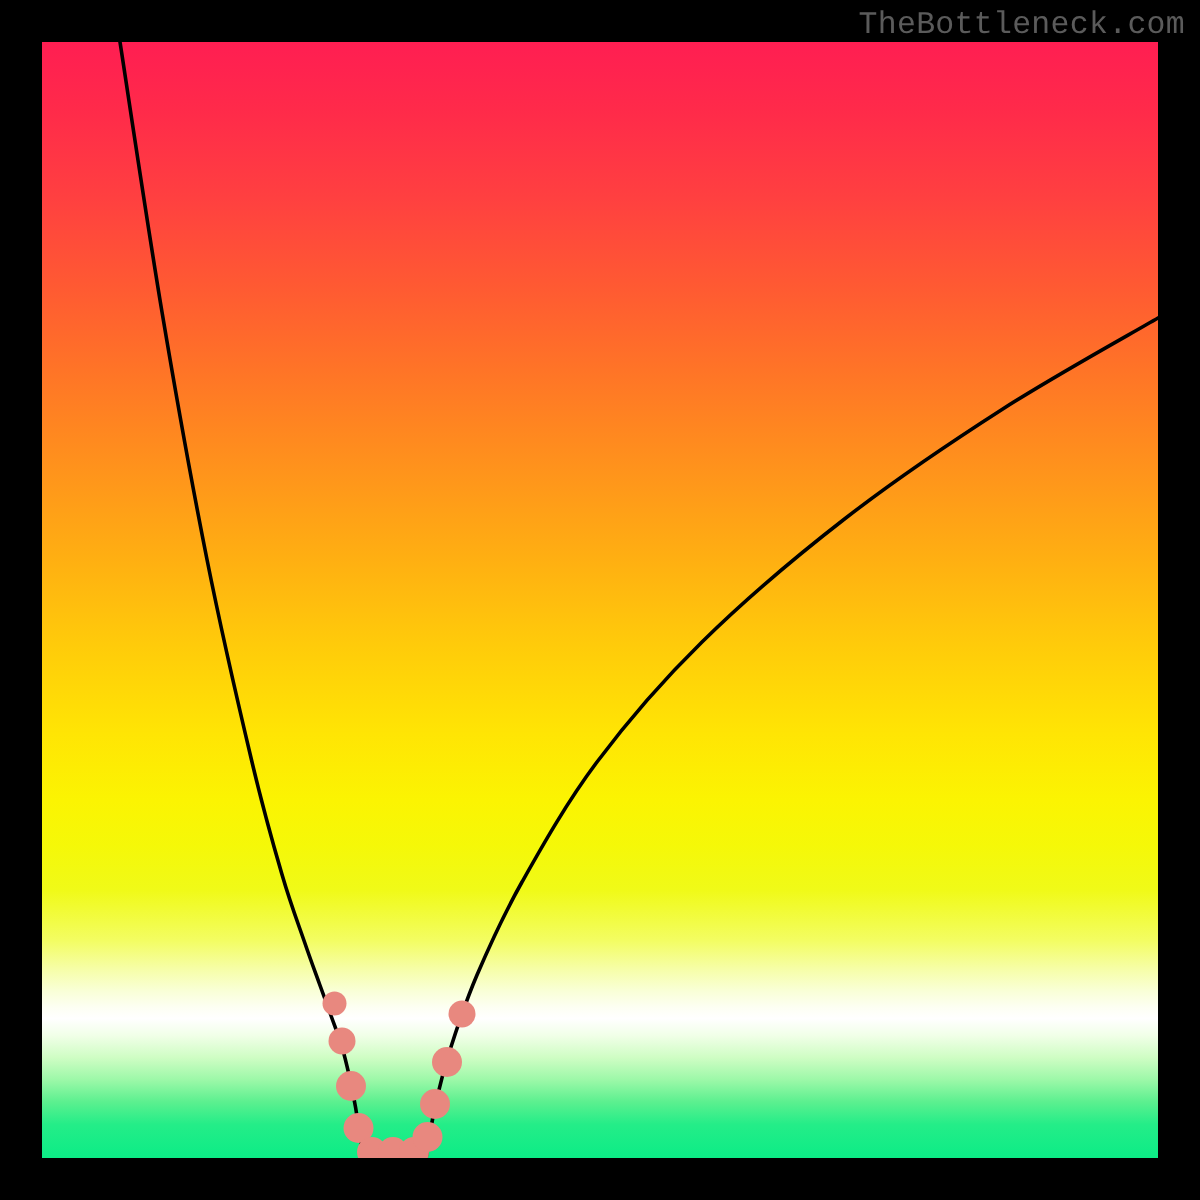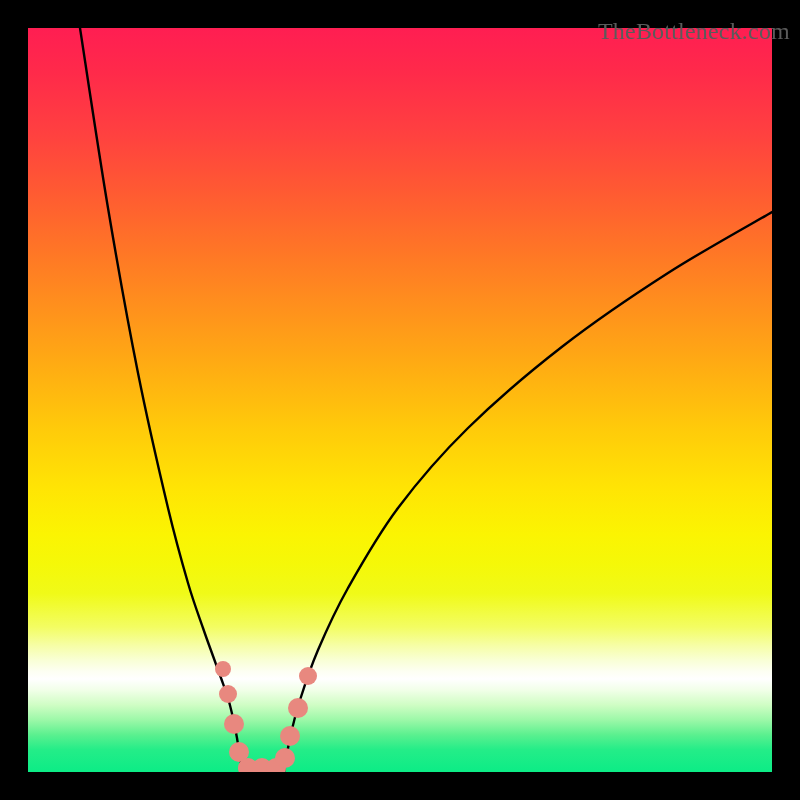--- a/index.html
+++ b/index.html
@@ -41,24 +41,24 @@
       #FFFFFF 87.5%,
       #F1FFE8 89%,
       #CFFDC4 91%,
       #9CF8A8 93%,
       #5BF08F 95%,
       #24ED88 97%,
       #0CEC86 100%);
   }
   .watermark {
     position: absolute;
-    top: 18px;
+    top: 6px;
     right: 10px;
-    font-family: Liberation Serif, serif;
-    font-size: 24px;
+    font-family: Liberation Mono, monospace;
+    font-size: 21px;
     letter-spacing: 0.2px;
     color: #5b5b5b;
     font-weight: 400;
     user-select: none;
   }
   svg.curves {
     position: absolute;
     inset: 0;
     width: 100%;
     height: 100%;

